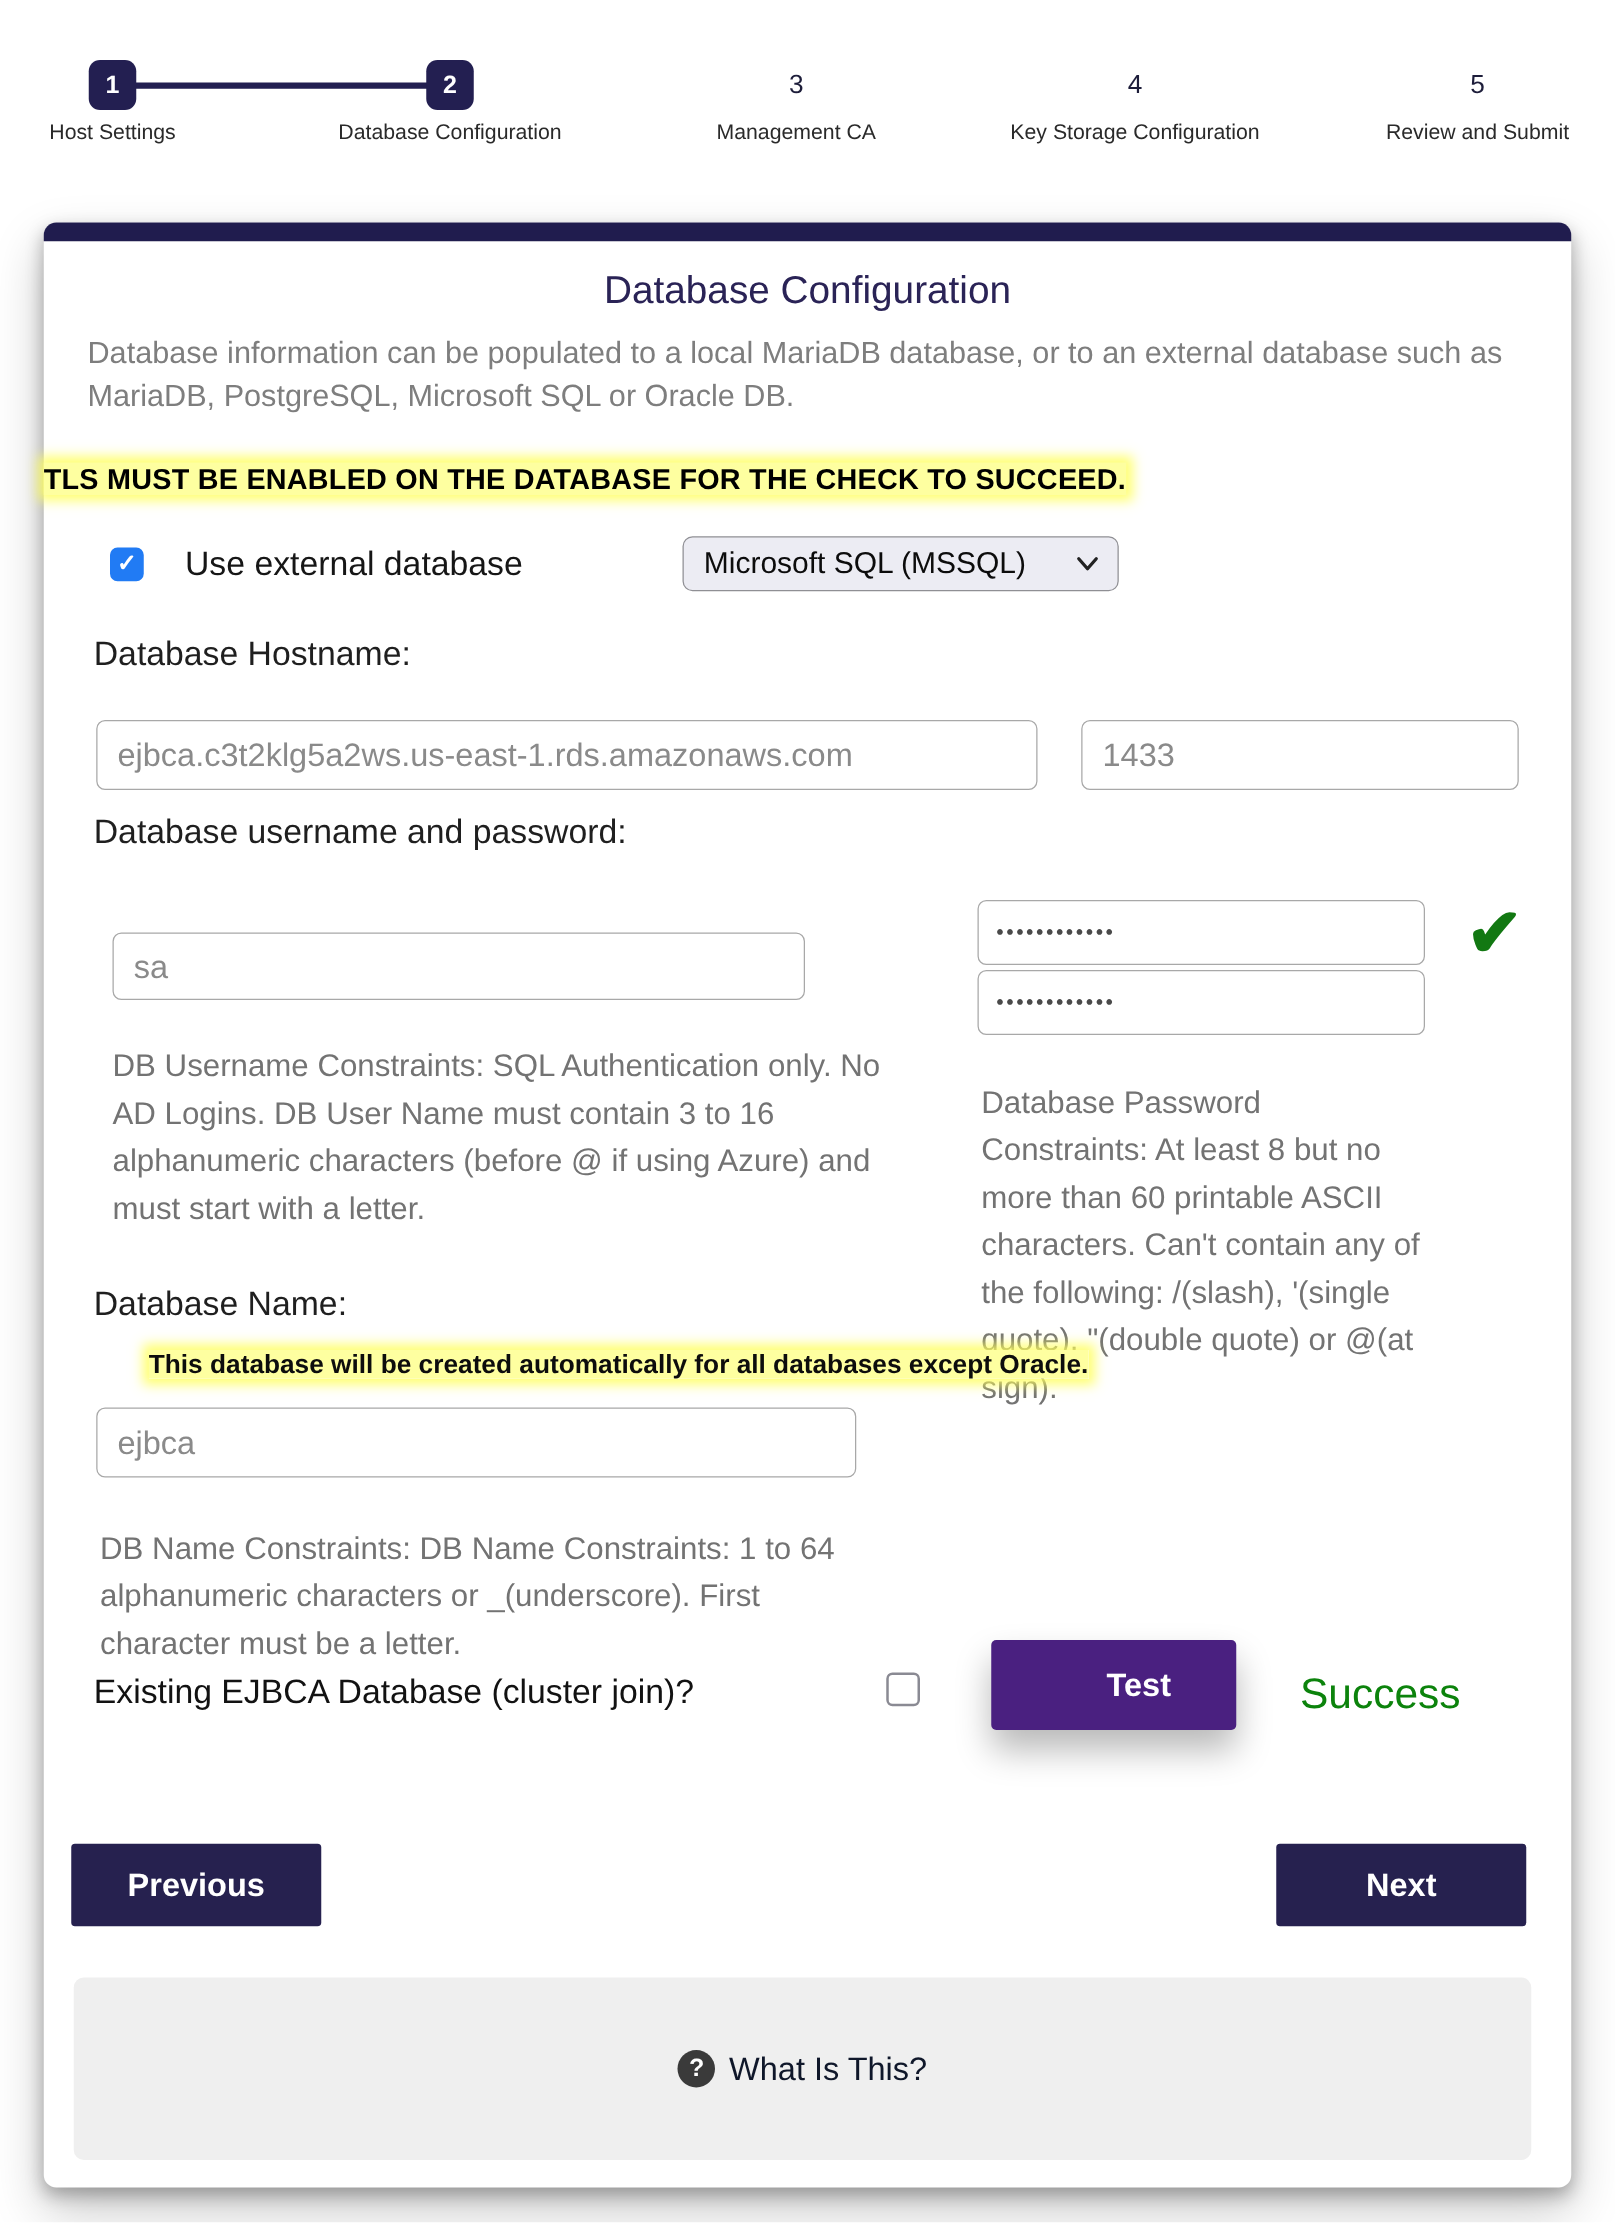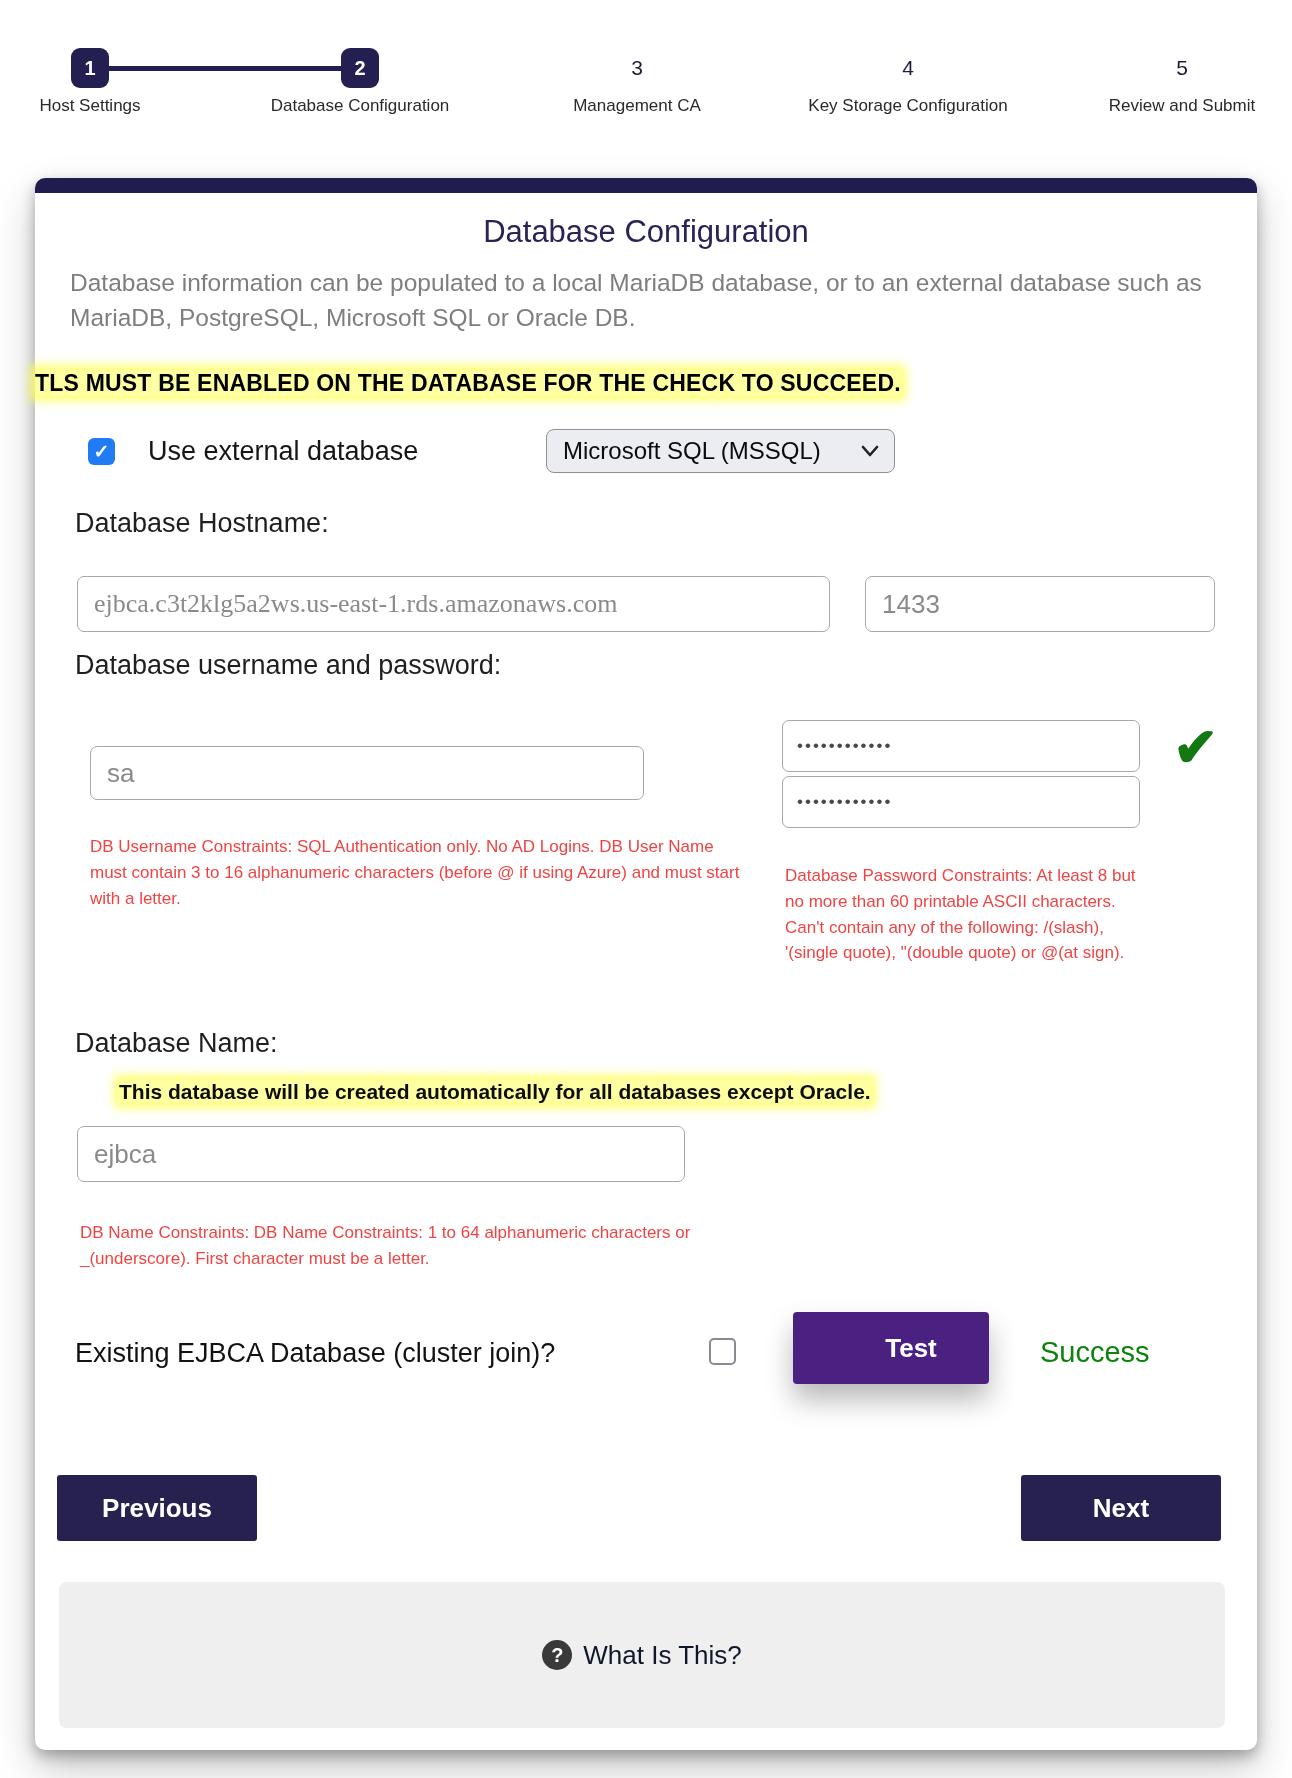--- a/index.html
+++ b/index.html
@@ -45,34 +45,34 @@
   .select svg { flex:0 0 auto; }
 
   
   .section-label { position:absolute; font-size:27px; color:#1f1f1f; }
   .txt-input { position:absolute; height:56px; border:1.5px solid #a8a8a8; border-radius:7px;
                font-family:"Liberation Sans", sans-serif; font-size:26px; color:#8a8a8a;
                padding:0 16px; background:#fff; outline:none; }
   .pwd-input { position:absolute; height:52px; border:1.5px solid #a8a8a8; border-radius:7px;
                font-family:"Liberation Sans", sans-serif; font-size:17px; letter-spacing:2px; color:#4a4a4a;
                padding:0 14px; background:#fff; outline:none; }
-  .constraint { position:absolute; color:#ef4444; font-size:17px; line-height:1.52; }
+  .constraint { position:absolute; color:#737373; font-size:25px; line-height:1.52; }
   .big-check { position:absolute; color:#127812; font-size:54px; font-weight:bold; line-height:1; }
 
   .note-line { position:absolute; }
   .note-text { font-size:21px; font-weight:600; color:#0d0d0d;margin-left:42px; }
 
   
   .cluster-label { position:absolute; left:40px; top:1160px; font-size:27px; color:#121212; }
   .cluster-checkbox { position:absolute; left:674px; top:1160px; }
   .test-btn { position:absolute; left:758px; top:1134px; width:196px; height:72px; background:#4a2080;
               color:#fff; font-size:26px; font-weight:bold; border:none; border-radius:4px;
               box-shadow:0 16px 28px rgba(0,0,0,0.28); cursor:pointer;
               display:flex; align-items:center; justify-content:center; font-family:"Liberation Sans", sans-serif;padding-left:40px; }
-  .test-status { position:absolute; left:1005px; top:1158px; font-size:29px; color:#0c830c; font-weight:500; }
+  .test-status { position:absolute; left:1005px; top:1158px; font-size:34px; color:#0c830c; font-weight:500; }
 
   
   .nav-btn { position:absolute; top:1297px; height:66px; background:#26214f; color:#fff;
              font-size:26px; font-weight:bold; border:none; border-radius:3px; cursor:pointer;
              display:flex; align-items:center; justify-content:center; font-family:"Liberation Sans", sans-serif; }
   .nav-prev { left:22px; width:200px; }
   .nav-next { left:986px; width:200px; }
 
   
   .footer-box { position:absolute; left:24px; top:1404px; width:1166px; height:146px; background:#efefef;
@@ -133,21 +133,21 @@
       <div class="ext-label">Use external database</div>
       <div class="select">
         <span class="select-value">Microsoft SQL (MSSQL)</span>
         <svg width="20" height="14" viewBox="0 0 20 14">
           <path d="M3 3 L10 11 L17 3" fill="none" stroke="#222" stroke-width="2.6" stroke-linecap="round" stroke-linejoin="round"></path>
         </svg>
       </div>
     </div>
 
     <div class="section-label" style="left:40px; top:330px;">Database Hostname:</div>
-    <input class="txt-input" style="left: 42px; top: 398px; width: 753px; font-family: Liberation Serif, serif;" value="ejbca.c3t2klg5a2ws.us-east-1.rds.amazonaws.com">
+    <input class="txt-input" style="left: 42px; top: 398px; width: 753px;" value="ejbca.c3t2klg5a2ws.us-east-1.rds.amazonaws.com">
     <input class="txt-input" style="left: 830px; top: 398px; width: 350px;" value="1433">
 
     <div class="section-label" style="left:40px; top:472px;">Database username and password:</div>
     <input class="txt-input" style="left: 55px; top: 568px; width: 554px; height: 54px;" value="sa">
     <input class="pwd-input" style="left: 747px; top: 542px; width: 358px;" value="••••••••••••">
     <input class="pwd-input" style="left: 747px; top: 598px; width: 358px;" value="••••••••••••">
     <div class="big-check" style="left:1138px; top:542px;">✔</div>
 
     <div class="constraint" style="left:55px; top:656px; width:650px;">DB Username Constraints: SQL Authentication only. No AD Logins. DB User Name must contain 3 to 16 alphanumeric characters (before @ if using Azure) and must start with a letter.</div>
     <div class="constraint" style="left:750px; top:685px; width:352px;">Database Password Constraints: At least 8 but no more than 60 printable ASCII characters. Can't contain any of the following: /(slash), '(single quote), "(double quote) or @(at sign).</div>

